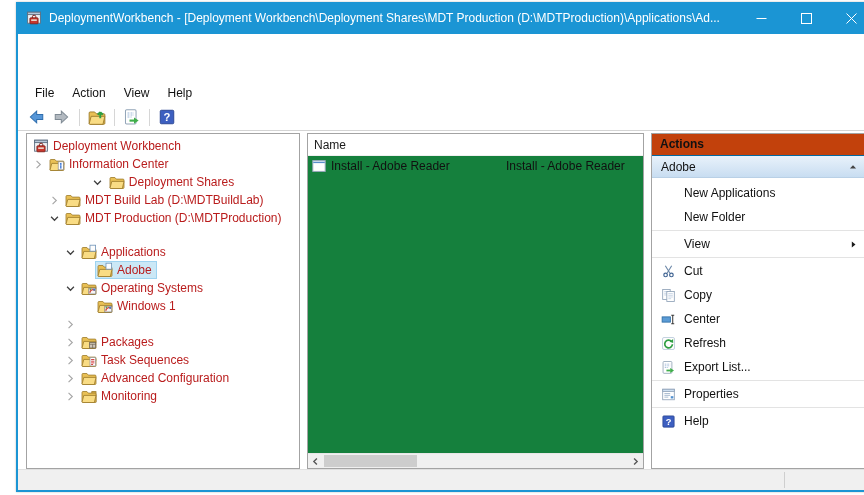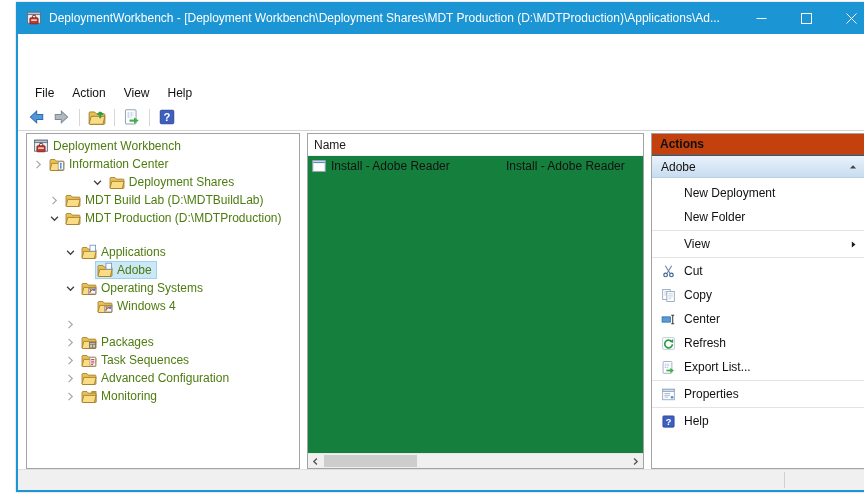--- a/index.html
+++ b/index.html
@@ -21,21 +21,21 @@
   .toolbar{height:27px;flex:0 0 27px;background:#fff;display:flex;align-items:center;padding:0 5px;border-bottom:1px solid #d4d4d4;}
   .tb-btn{border:none;background:transparent;padding:2px 4px;display:flex;align-items:center;}
   .tb-sep{width:1px;height:17px;background:#d6d6d6;margin:0 4px;}
   
   .content{flex:1;display:flex;gap:7px;padding:2px 6px 0 8px;background:#fff;min-height:0;}
   .pane{border:1px solid #a3a3a3;background:#fff;overflow:hidden;}
   .pane-tree{width:274px;flex:0 0 274px;padding-top:3px;}
   .pane-list{flex:1;display:flex;flex-direction:column;min-width:0;}
   .pane-actions{width:217px;flex:0 0 217px;display:flex;flex-direction:column;}
   
-  .tree-row{display:flex;align-items:center;height:18px;font-size:12px;color:#4d7c0f;white-space:nowrap;cursor:default;}
+  .tree-row{display:flex;align-items:center;height:18px;font-size:12px;color:#b91c1c;white-space:nowrap;cursor:default;}
   .chev{width:14px;height:14px;flex:0 0 14px;display:flex;align-items:center;justify-content:center;margin-right:2px;}
   .hl{display:flex;align-items:center;gap:4px;height:18px;padding:0 4px 0 1px;border:1px solid transparent;}
   .hl.sel{background:var(--selection,#cbe8f6);border-color:#9ed3f0;}
   .icon{display:flex;}
   .icon svg{display:block;}
   
   .list-header{display:flex;height:22px;flex:0 0 22px;border-bottom:1px solid #f0f0f0;align-items:stretch;font-size:12px;color:#1a1a1a;}
   .hdr-name{width:192px;flex:0 0 192px;display:flex;align-items:center;padding-left:6px;}
   .hdr-short{flex:1;display:flex;align-items:center;padding-left:6px;border-left:1px solid #e7e7e7;margin-top:35px;}
   .list-body{flex:1;background:#15803d;overflow:hidden;}
@@ -295,21 +295,21 @@
             <span class="icon">
               <svg width="16" height="16" viewBox="0 0 16 16">
                 <path d="M1 4.4 C1 3.9 1.4 3.5 1.9 3.5 H5.9 L7.3 5.1 H14.1 C14.6 5.1 15 5.5 15 6 V13.6 C15 14.1 14.6 14.5 14.1 14.5 H1.9 C1.4 14.5 1 14.1 1 13.6 Z" fill="#e9c055" stroke="#9c7a2a" stroke-width="0.8"></path>
                 <path d="M1.1 13.8 L2.8 7.4 H15 L13.3 14.5 H1.9 C1.4 14.5 1.1 14.2 1.1 13.8 Z" fill="#f9dc84" stroke="#9c7a2a" stroke-width="0.8"></path>
                 <rect x="7.8" y="8.2" width="7" height="5.8" fill="#f6f6f6" stroke="#777" stroke-width="0.7"></rect>
                 <path d="M8.9 12.8 a3 3 0 0 1 4.9-2.4" stroke="#d23a2e" stroke-width="1.3" fill="none"></path>
                 <circle cx="13.1" cy="9.7" r="1" fill="#3a7bd5"></circle>
                 <circle cx="9.4" cy="9.4" r="0.8" fill="#58a843"></circle>
               </svg>
             </span>
-            <span class="lbl">Windows 4</span>
+            <span class="lbl">Windows 1</span>
           </span>
         </div>
         <div class="tree-row" style="padding-left: 36px;">
           <span class="chev">
             <svg width="13" height="13" viewBox="0 0 16 16">
               <path d="M5.6 3.6 L10.2 8 L5.6 12.4" fill="none" stroke="#a6a6a6" stroke-width="1.4"></path>
             </svg>
           </span>
         </div>
         <div class="tree-row" style="padding-left: 36px;">
@@ -429,21 +429,21 @@
         <span>Adobe</span>
         <span class="icon">
           <svg width="10" height="10" viewBox="0 0 16 16">
               <path d="M3 10.5 L8 5 L13 10.5 Z" fill="#444"></path>
             </svg>
         </span>
       </div>
       <div class="act-list" id="act-list">
           <div class="act-row">
             <span class="icon act-ic"></span>
-            <span>New Deployment</span>
+            <span>New Applications</span>
           </div>
           <div class="act-row">
             <span class="icon act-ic"></span>
             <span>New Folder</span>
           </div>
           <div class="act-sep"></div>
           <div class="act-row">
             <span class="icon act-ic"></span>
             <span>View</span>
             <span class="sub-arr">

